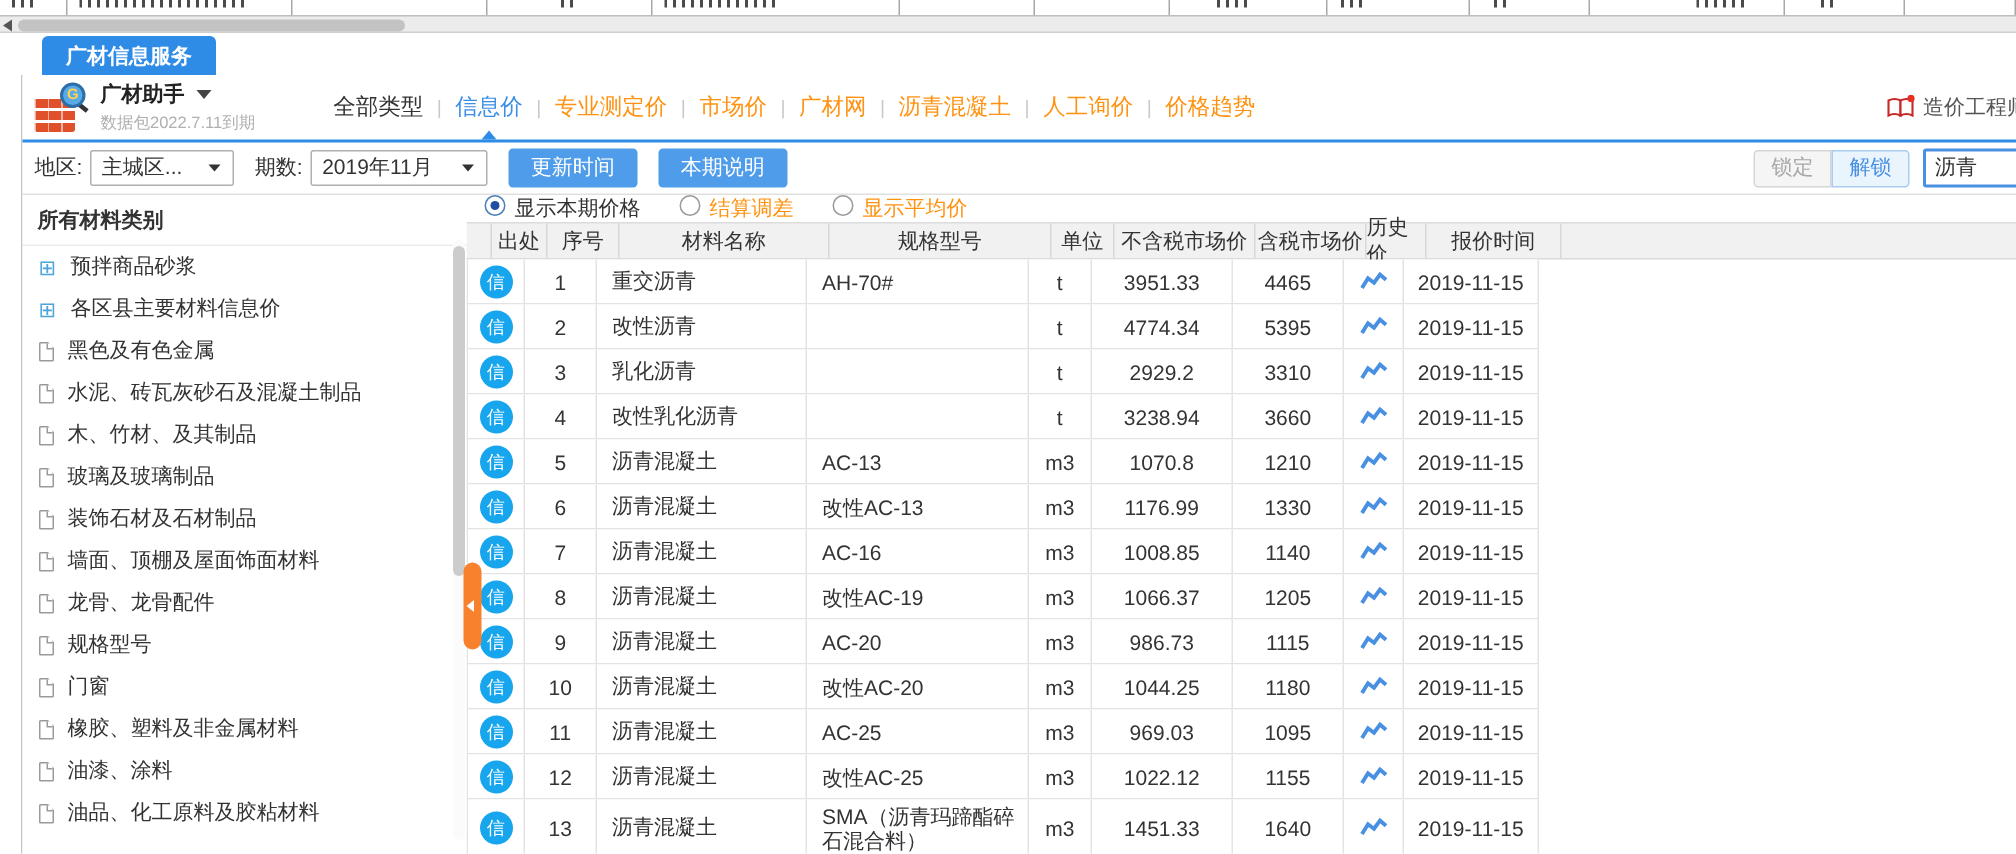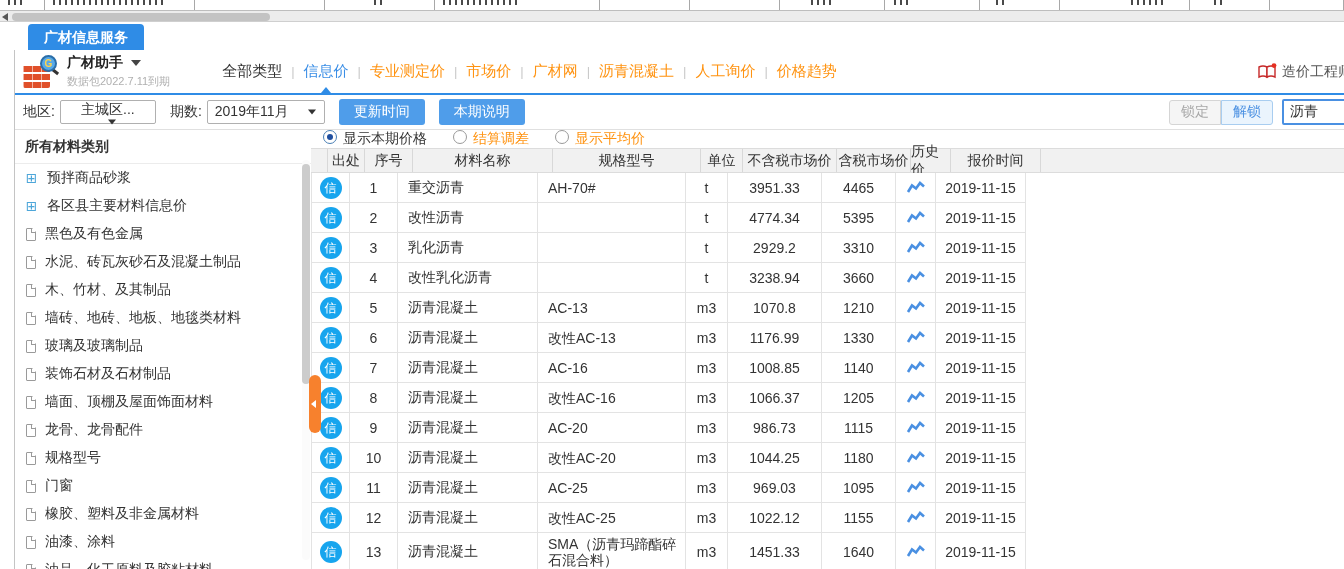--- a/index.html
+++ b/index.html
@@ -50,21 +50,21 @@
   .sep { color:#c9c9c9; margin:0 9px; font-size:13px; }
   .engineer { margin-left:auto; margin-right:-8px; display:flex; align-items:center; gap:5px; font-size:14px; color:#555; white-space:nowrap; }
 
   
   .toolbar { height:35px; display:flex; align-items:center; border-bottom:1px solid #e0e0e0; padding-left:8px; font-size:14px; background:#fff; }
   .tb-label { margin-right:5px;text-align:right; }
   .select { height:24px; border:1px solid #b0b0b0; border-radius:2px; background:#fff;
     display:flex; align-items:center; justify-content:space-between; padding:0 7px; margin-right:14px; }
   .select .val { font-size:14px; }
   .select .caret-down { border-top-color:#333; margin-left:8px; transform:scale(.8); }
-  .sel-region { width:96px;flex-direction:column; }
+  .sel-region { width:96px; }
   .sel-period { width:118px; }
   .btn-blue { height:26px; border:none; background:#4f9dea; color:#fff; font-size:14px; border-radius:3px;
     padding:0 15px; margin-right:14px; font-family:inherit; }
   .tb-right { margin-left:auto; display:flex; align-items:center; }
   .btn-lock { height:25px; padding:0 11px; font-size:14px; font-family:inherit;
     background:#f5f5f5; color:#a7a7a7; border:1px solid #d5d5d5; border-radius:3px 0 0 3px; }
   .btn-unlock { height:25px; padding:0 11px; font-size:14px; font-family:inherit;
     background:#eaf4fd; color:#4a90e2; border:1px solid #a8cdf0; border-radius:0 3px 3px 0; margin-right:9px; }
   .search-input { height:26px; width:92px; border:2px solid #4a90e2; border-radius:2px;
     font-size:14px; padding:0 6px; font-family:inherit; color:#333; margin-right:-30px; outline:none; }
@@ -234,24 +234,20 @@
             <span class="icon-doc"></span>
             <span>黑色及有色金属</span>
           </div>
           <div class="side-item">
             <span class="icon-doc"></span>
             <span>水泥、砖瓦灰砂石及混凝土制品</span>
           </div>
           <div class="side-item">
             <span class="icon-doc"></span>
             <span>木、竹材、及其制品</span>
-          </div>
-          <div class="side-item">
-            <span class="icon-doc"></span>
-            <span>墙砖、地砖、地板、地毯类材料</span>
           </div>
           <div class="side-item">
             <span class="icon-doc"></span>
             <span>玻璃及玻璃制品</span>
           </div>
           <div class="side-item">
             <span class="icon-doc"></span>
             <span>装饰石材及石材制品</span>
           </div>
           <div class="side-item">
@@ -449,21 +445,21 @@
               </span>
             </div>
             <div class="cell c8">2019-11-15</div>
           </div>
           <div class="trow">
             <div class="cell c0">
               <span class="src-icon">信</span>
             </div>
             <div class="cell c1">8</div>
             <div class="cell c2 left">沥青混凝土</div>
-            <div class="cell c3 left wrap">改性AC-16</div>
+            <div class="cell c3 left wrap">改性AC-19</div>
             <div class="cell c4">m3</div>
             <div class="cell c5">1066.37</div>
             <div class="cell c6">1205</div>
             <div class="cell c7">
               <span class="hist-btn">
                 <svg width="20" height="15" viewBox="0 0 20 15">
                   <polyline points="2,12 6,5.5 10,8.5 14,3 18,6.5" fill="none" stroke="#4a90e2" stroke-width="2.6"></polyline>
                 </svg>
               </span>
             </div>

